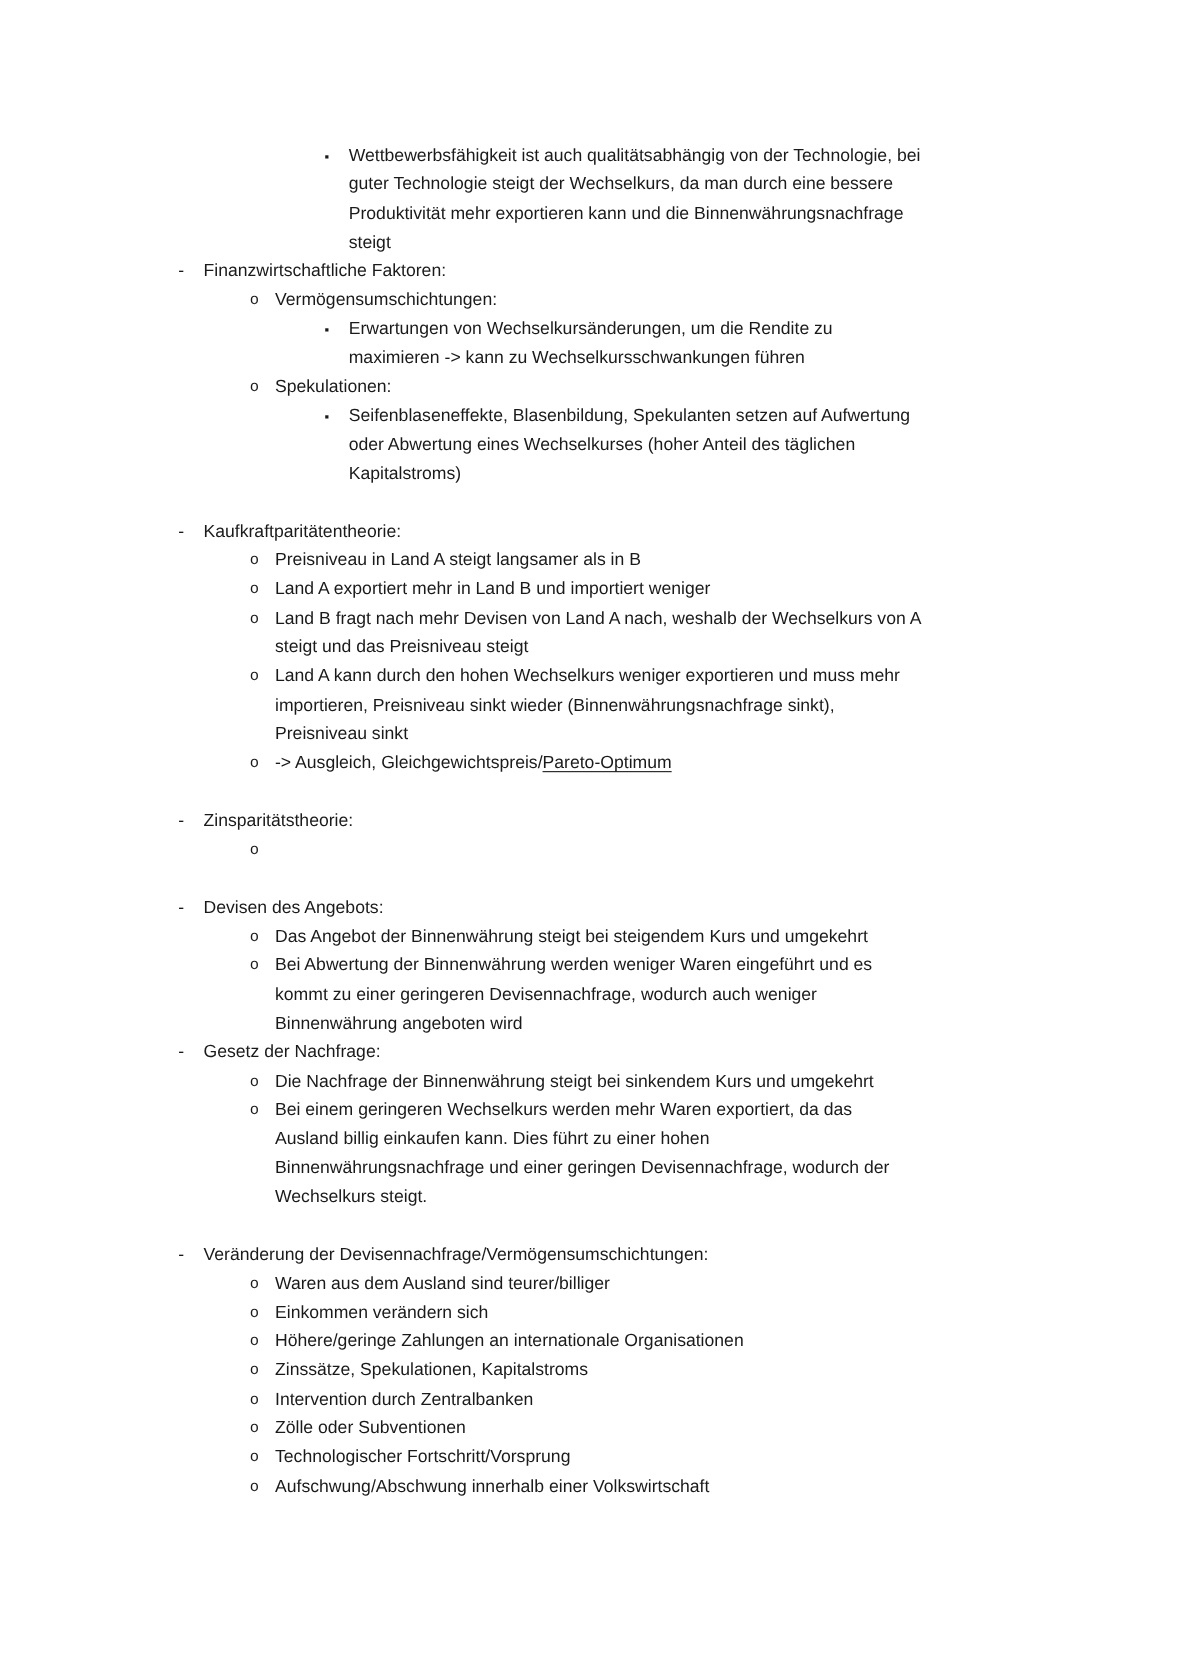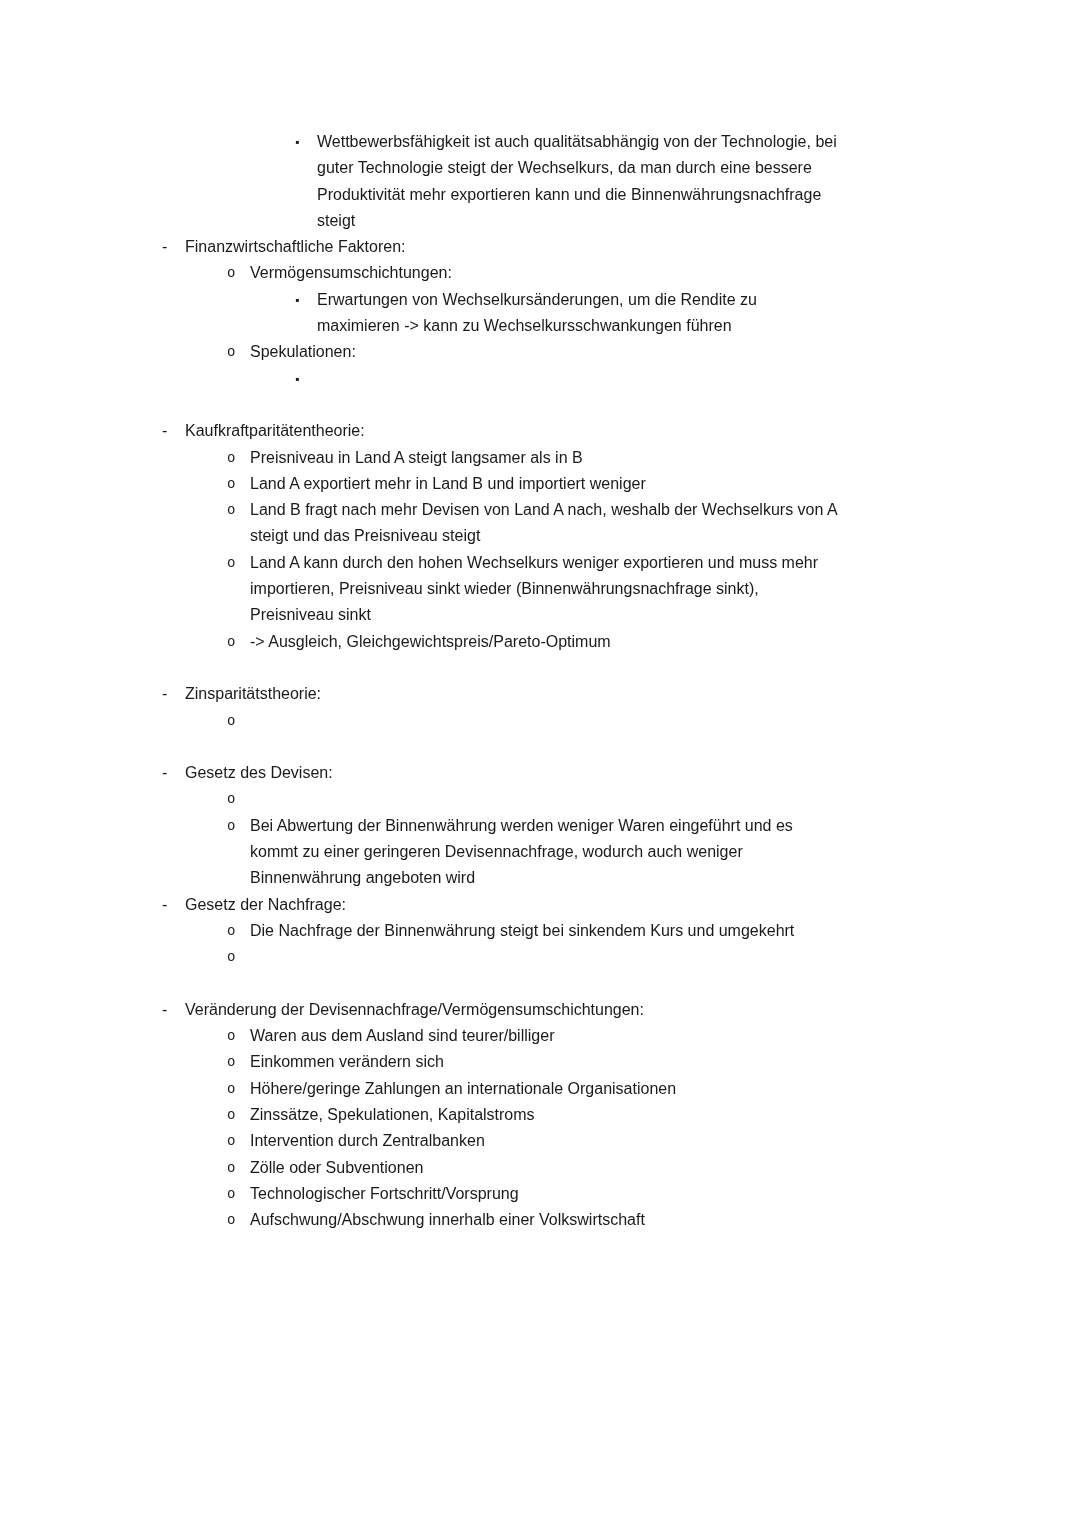--- a/index.html
+++ b/index.html
@@ -45,20 +45,21 @@
   }
   .b3 {
     width: 22px;
     font-size: 12px;
   }
   .txt {
     white-space: pre-wrap;
     max-width: 760px;
   }
   .underline {
+    text-decoration: underline;
     text-underline-offset: 3px;
   }
 </style>
 </head>
 <body>
 
 <div class="page">
   <div>
       <div class="li lvl3">
         <span class="bullet b3">▪</span>
@@ -79,20 +80,23 @@
         <span class="bullet b3">▪</span>
         <span class="txt"><span>Erwartungen von Wechselkursänderungen, um die Rendite zu
 maximieren -&gt; kann zu Wechselkursschwankungen führen</span></span>
       </div>
       <div class="li lvl2">
         <span class="bullet b2">o</span>
         <span class="txt"><span>Spekulationen:</span></span>
       </div>
       <div class="li lvl3">
         <span class="bullet b3">▪</span>
+        <span class="txt"><span>Seifenblaseneffekte, Blasenbildung, Spekulanten setzen auf Aufwertung
+oder Abwertung eines Wechselkurses (hoher Anteil des täglichen
+Kapitalstroms)</span></span>
       </div>
       <div class="li lvl1 gap">
         <span class="bullet b1">-</span>
         <span class="txt"><span>Kaufkraftparitätentheorie:</span></span>
       </div>
       <div class="li lvl2">
         <span class="bullet b2">o</span>
         <span class="txt"><span>Preisniveau in Land A steigt langsamer als in B</span></span>
       </div>
       <div class="li lvl2">
@@ -116,41 +120,46 @@
       </div>
       <div class="li lvl1 gap">
         <span class="bullet b1">-</span>
         <span class="txt"><span>Zinsparitätstheorie:</span></span>
       </div>
       <div class="li lvl2">
         <span class="bullet b2">o</span>
       </div>
       <div class="li lvl1 gap">
         <span class="bullet b1">-</span>
-        <span class="txt"><span>Gesetz des Devisen:</span></span>
+        <span class="txt"><span>Devisen des Angebots:</span></span>
       </div>
       <div class="li lvl2">
         <span class="bullet b2">o</span>
+        <span class="txt"><span>Das Angebot der Binnenwährung steigt bei steigendem Kurs und umgekehrt</span></span>
       </div>
       <div class="li lvl2">
         <span class="bullet b2">o</span>
         <span class="txt"><span>Bei Abwertung der Binnenwährung werden weniger Waren eingeführt und es
 kommt zu einer geringeren Devisennachfrage, wodurch auch weniger
 Binnenwährung angeboten wird</span></span>
       </div>
       <div class="li lvl1">
         <span class="bullet b1">-</span>
         <span class="txt"><span>Gesetz der Nachfrage:</span></span>
       </div>
       <div class="li lvl2">
         <span class="bullet b2">o</span>
         <span class="txt"><span>Die Nachfrage der Binnenwährung steigt bei sinkendem Kurs und umgekehrt</span></span>
       </div>
       <div class="li lvl2">
         <span class="bullet b2">o</span>
+        <span class="txt"><span>Bei einem geringeren Wechselkurs werden mehr Waren exportiert, da das
+Ausland billig einkaufen kann. Dies führt zu einer hohen
+Binnenwährungsnachfrage und einer geringen Devisennachfrage, wodurch der
+Wechselkurs steigt.</span></span>
       </div>
       <div class="li lvl1 gap">
         <span class="bullet b1">-</span>
         <span class="txt"><span>Veränderung der Devisennachfrage/Vermögensumschichtungen:</span></span>
       </div>
       <div class="li lvl2">
         <span class="bullet b2">o</span>
         <span class="txt"><span>Waren aus dem Ausland sind teurer/billiger</span></span>
       </div>
       <div class="li lvl2">

